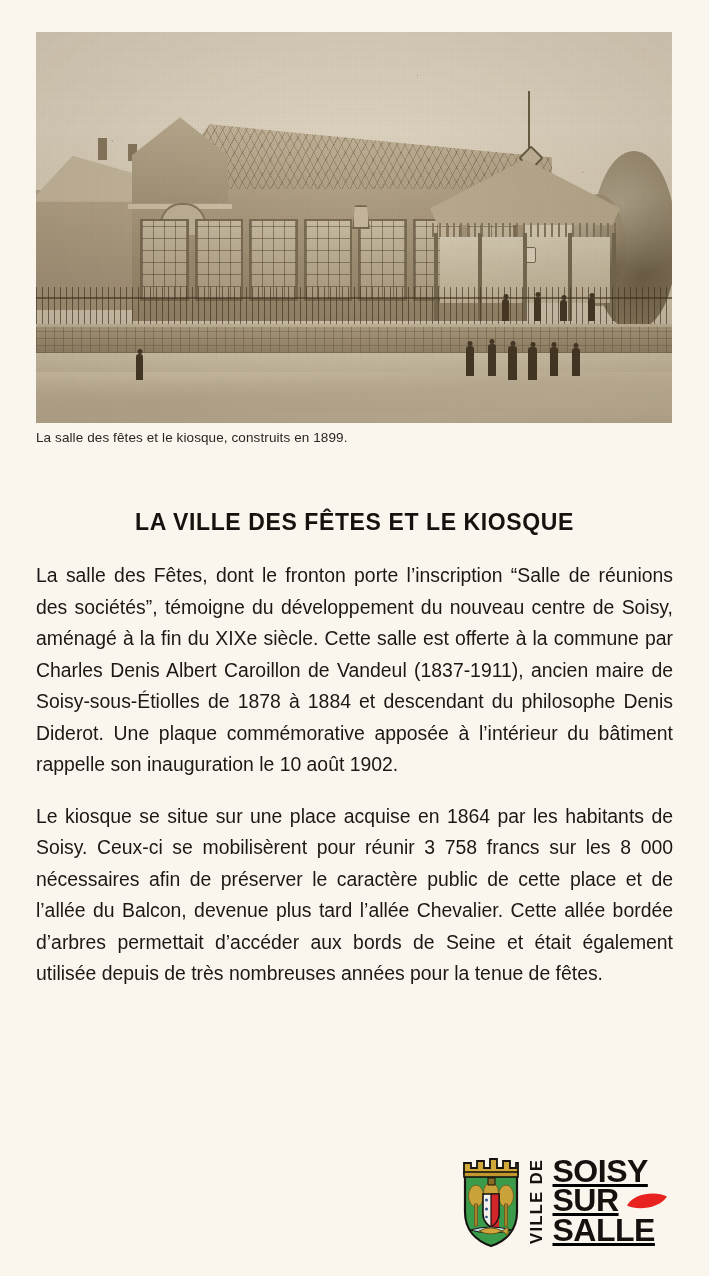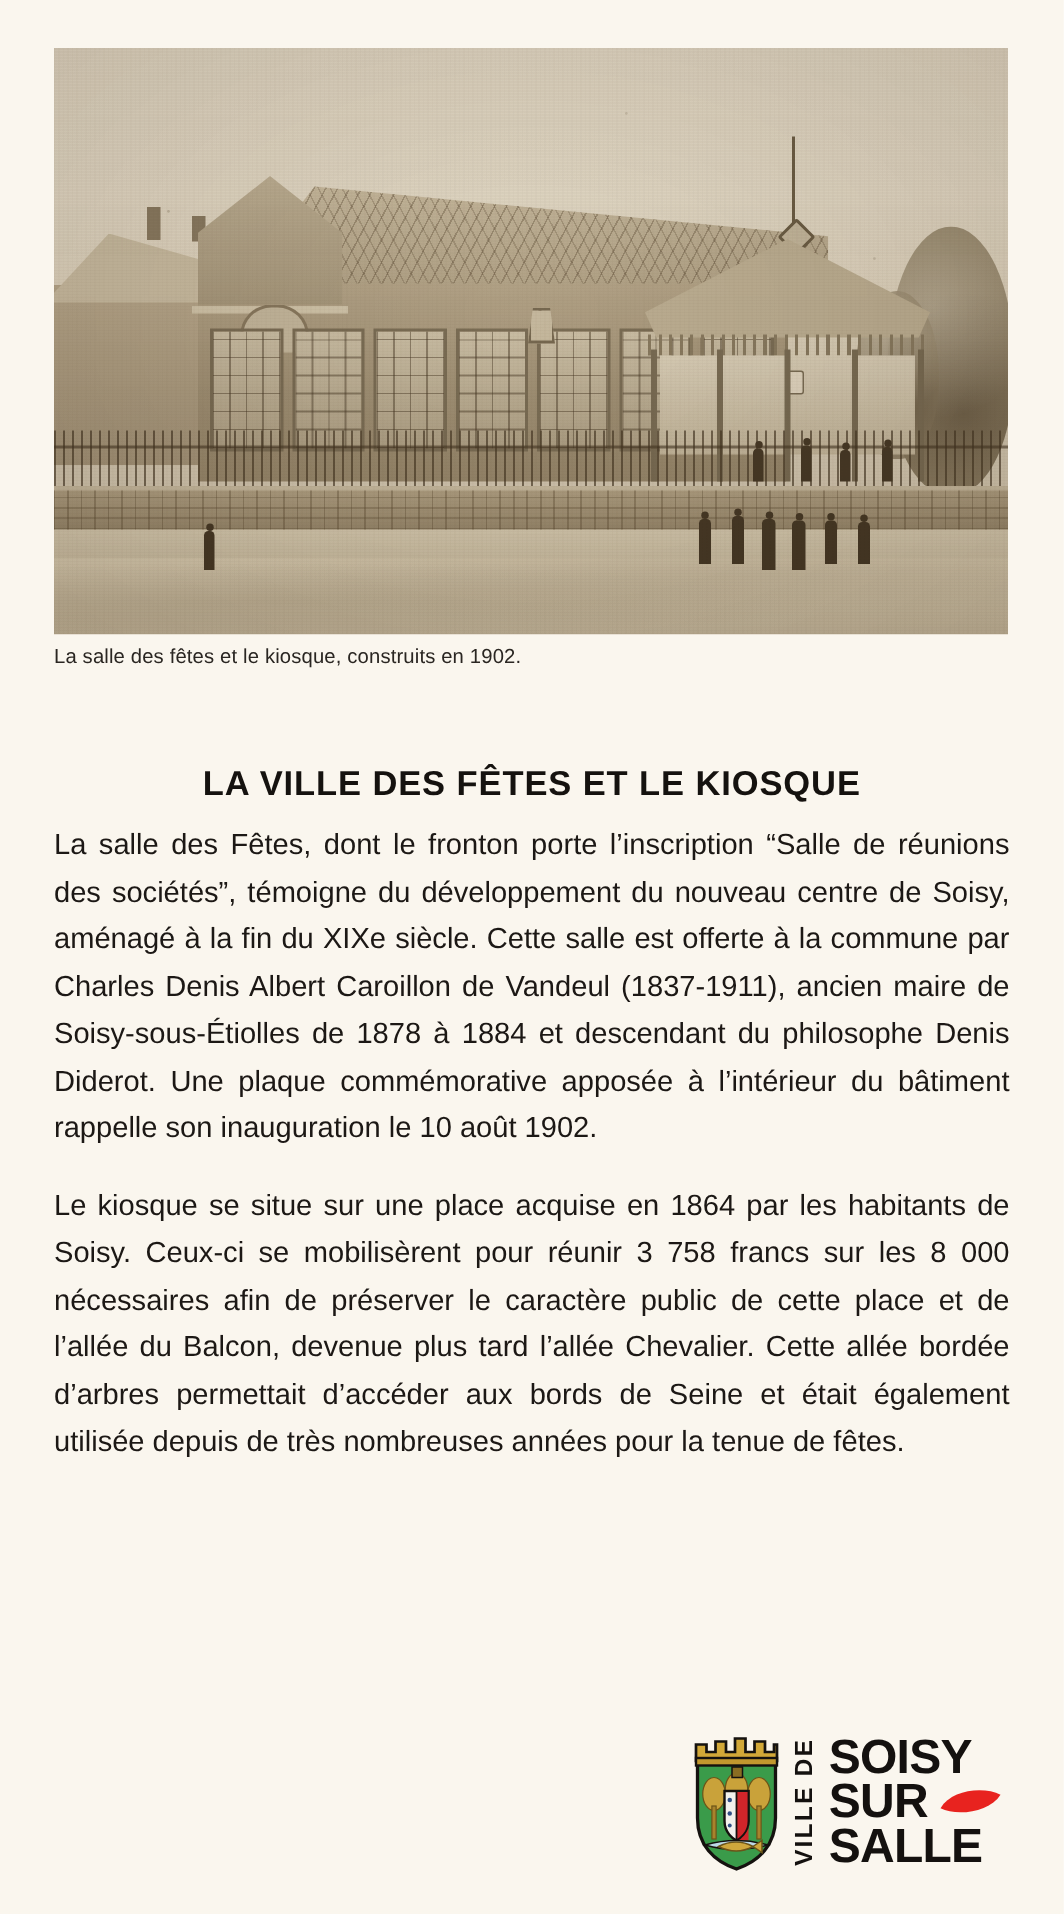--- a/index.html
+++ b/index.html
@@ -243,21 +243,21 @@
     font-size: 23px;
     font-weight: bold;
     letter-spacing: .6px;
     color: #15120f;
   }
 
   
   .body-text {
     position: absolute;
     left: 36px;
-    top: 548px;
+    top: 560px;
     width: 637px;
     font-size: 19.4px;
     line-height: 31.5px;
     text-align: justify;
     color: #1c1815;
     letter-spacing: 0px;
   }
   .body-text p { margin: 0 0 20px 0; }
   .body-text p:last-child { margin-bottom: 0; }
 
@@ -283,20 +283,21 @@
     line-height: 1;
     height: 86px;
     display: flex;
     align-items: center;
   }
   .wordmark {
     display: flex;
     flex-direction: column;
     justify-content: center;
     line-height: .92;
+    text-decoration: underline;
   }
   .wordmark .line {
     font-size: 32px;
     font-weight: bold;
     letter-spacing: -0.5px;
     color: #14110f;
     display: flex;
     align-items: center;
     gap: 6px;
   }
@@ -368,21 +369,21 @@
     <div class="fig" style="left:466px; bottom:26%; width:7px; height:22px;"></div>
     <div class="fig" style="left:498px; bottom:26%; width:7px; height:24px;"></div>
     <div class="fig" style="left:524px; bottom:26%; width:7px; height:21px;"></div>
     <div class="fig" style="left:552px; bottom:26%; width:7px; height:23px;"></div>
 
     <div class="photo-wash"></div>
     <div class="photo-grain"></div>
   </div>
 </div>
 
-<div class="caption">La salle des fêtes et le kiosque, construits en 1902.</div>
+<div class="caption">La salle des fêtes et le kiosque, construits en 1899.</div>
 
 <h1 class="title">LA VILLE DES FÊTES ET LE KIOSQUE</h1>
 
 <div class="body-text">
   <p>La salle des Fêtes, dont le fronton porte l’inscription “Salle de réunions des sociétés”, témoigne du développement du nouveau centre de Soisy, aménagé à la fin du XIXe siècle. Cette salle est offerte à la commune par Charles Denis Albert Caroillon de Vandeul (1837-1911), ancien maire de Soisy-sous-Étiolles de 1878 à 1884 et descendant du philosophe Denis Diderot. Une plaque commémorative apposée à l’intérieur du bâtiment rappelle son inauguration le 10 août 1902.</p>
   <p>Le kiosque se situe sur une place acquise en 1864 par les habitants de Soisy. Ceux-ci se mobilisèrent pour réunir 3 758 francs sur les 8 000 nécessaires afin de préserver le caractère public de cette place et de l’allée du Balcon, devenue plus tard l’allée Chevalier. Cette allée bordée d’arbres permettait d’accéder aux bords de Seine et était également utilisée depuis de très nombreuses années pour la tenue de fêtes.</p>
 </div>
 
 <div class="logo">
 

